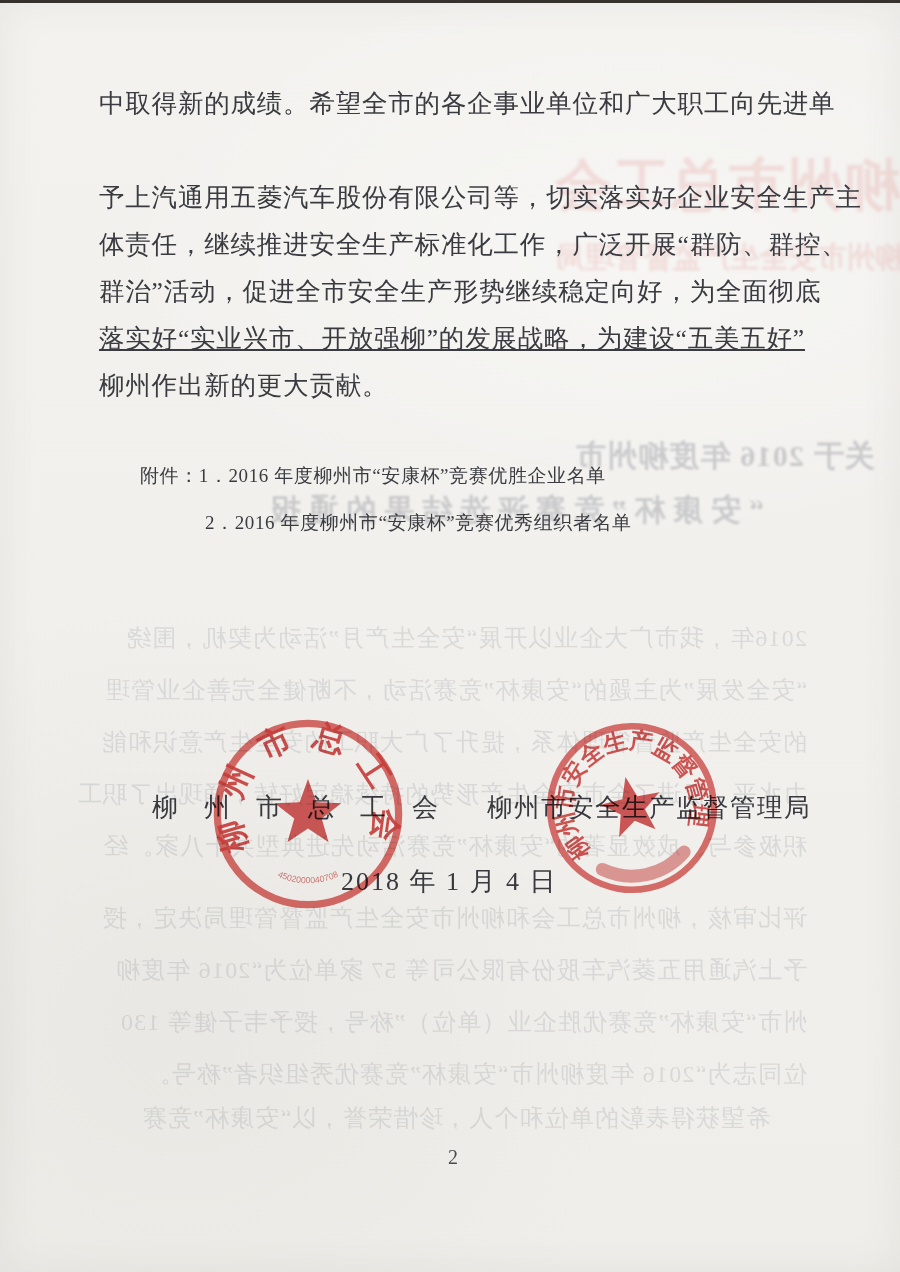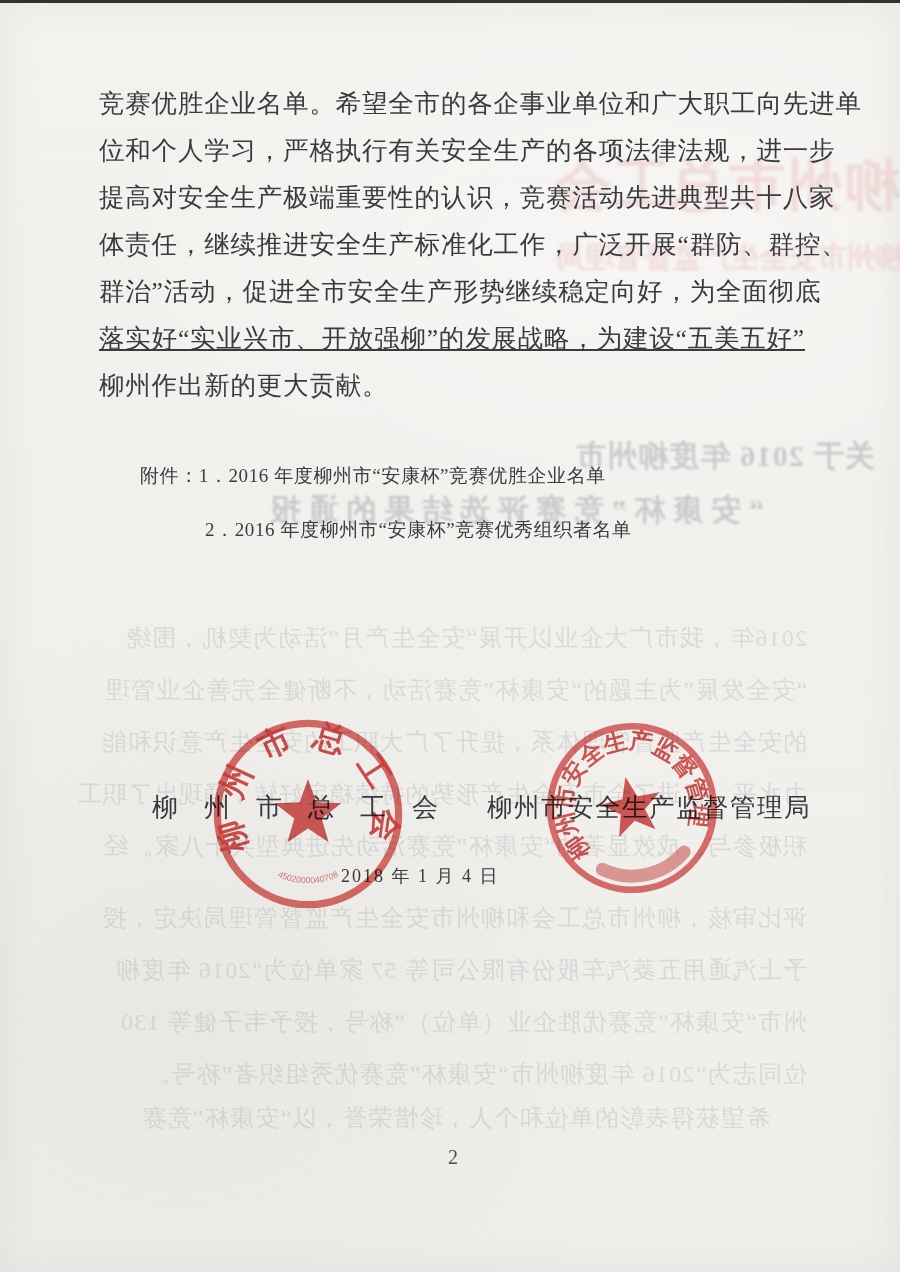--- a/index.html
+++ b/index.html
@@ -26,21 +26,21 @@
 
   
   .attline{
     position:absolute;font-size:19px;letter-spacing:.6px;
     white-space:nowrap;color:#3a3b40;
   }
 
   
   .sig-left{position:absolute;left:152px;top:790px;font-size:26px;letter-spacing:26px;white-space:nowrap;color:#38393e;}
   .sig-right{position:absolute;left:487px;top:790px;font-size:25.5px;letter-spacing:1.5px;white-space:nowrap;color:#38393e;}
-  .doc-date{position:absolute;left:341px;top:864px;font-size:18px;letter-spacing:2px;white-space:nowrap;color:#38393e;}
+  .doc-date{position:absolute;left:341px;top:864px;font-size:26px;letter-spacing:2px;white-space:nowrap;color:#38393e;}
   .page-number{position:absolute;left:448px;top:1146px;font-size:20px;color:#4a4b50;}
 
   
   .bleed{
     position:absolute;transform:scaleX(-1);
     color:rgba(125,128,142,.20);filter:blur(.7px);
     white-space:nowrap;font-size:24px;letter-spacing:1.2px;
   }
   .bleed-row{left:95px;width:712px;}
   .bleed-pink{color:rgba(228,146,142,.26);font-weight:bold;filter:blur(1.4px);}
@@ -68,30 +68,29 @@
   <div class="bleed bleed-row" style="top:674px;">“安全发展”为主题的“安康杯”竞赛活动，不断健全完善企业管理</div>
   <div class="bleed bleed-row" style="top:726px;">的安全生产监督管理体系，提升了广大职工的安全生产意识和能</div>
   <div class="bleed bleed-row" style="top:778px;">力水平，促进了全市安全生产形势的持续稳定好转，涌现出了职工</div>
   <div class="bleed bleed-row" style="top:830px;">积极参与、成效显著的“安康杯”竞赛活动先进典型共十八家。经</div>
   <div class="bleed bleed-row" style="top:902px;">评比审核，柳州市总工会和柳州市安全生产监督管理局决定，授</div>
   <div class="bleed bleed-row" style="top:954px;">予上汽通用五菱汽车股份有限公司等 57 家单位为“2016 年度柳</div>
   <div class="bleed bleed-row" style="top:1006px;">州市“安康杯”竞赛优胜企业（单位）”称号，授予韦子健等 130</div>
   <div class="bleed bleed-row" style="top:1058px;">位同志为“2016 年度柳州市“安康杯”竞赛优秀组织者”称号。</div>
   <div class="bleed bleed-row" style="top:1102px;left:130px;width:640px;">希望获得表彰的单位和个人，珍惜荣誉，以“安康杯”竞赛</div>
 
-  <div class="bodyline" style="top:86px;">竞赛优胜企业名单。希望全市的各企事业单位和广大职工向先进单</div>
-  <div class="bodyline" style="top:133px;">位和个人学习，严格执行有关安全生产的各项法律法规，进一步</div>
-  <div class="bodyline" style="top:180px;">提高对安全生产极端重要性的认识，竞赛活动先进典型共十八家</div>
+  <div class="bodyline" style="top:86px;">中取得新的成绩。希望全市的各企事业单位和广大职工向先进单</div>
+  <div class="bodyline" style="top:180px;">予上汽通用五菱汽车股份有限公司等，切实落实好企业安全生产主</div>
   <div class="bodyline" style="top:227px;">体责任，继续推进安全生产标准化工作，广泛开展“群防、群控、</div>
   <div class="bodyline" style="top:274px;">群治”活动，促进全市安全生产形势继续稳定向好，为全面彻底</div>
   <div class="bodyline" style="top:321px;text-decoration:underline;">落实好“实业兴市、开放强柳”的发展战略，为建设“五美五好”</div>
   <div class="bodyline short" style="top:368px;">柳州作出新的更大贡献。</div>
 
   <div class="attline" style="left:140px;top:463px;">附件：1．2016 年度柳州市“安康杯”竞赛优胜企业名单</div>
-  <div class="attline" style="left:205px;top:510px;margin-top:7px;">2．2016 年度柳州市“安康杯”竞赛优秀组织者名单</div>
+  <div class="attline" style="left:205px;top:510px;">2．2016 年度柳州市“安康杯”竞赛优秀组织者名单</div>
 
   <div class="sig-left">柳州市总工会</div>
   <div class="sig-right">柳州市安全生产监督管理局</div>
   <div class="doc-date">2018 年 1 月 4 日</div>
 
   <div class="stamp stamp-left">
     <svg viewBox="0 0 200 200" width="206" height="206">
       <defs>
         <path id="arcL" d="M 42.8,133 A 66,66 0 1,1 157.2,133" fill="none"></path>
         <path id="arcLs" d="M 47,143 A 70,70 0 0,0 153,143" fill="none"></path>

